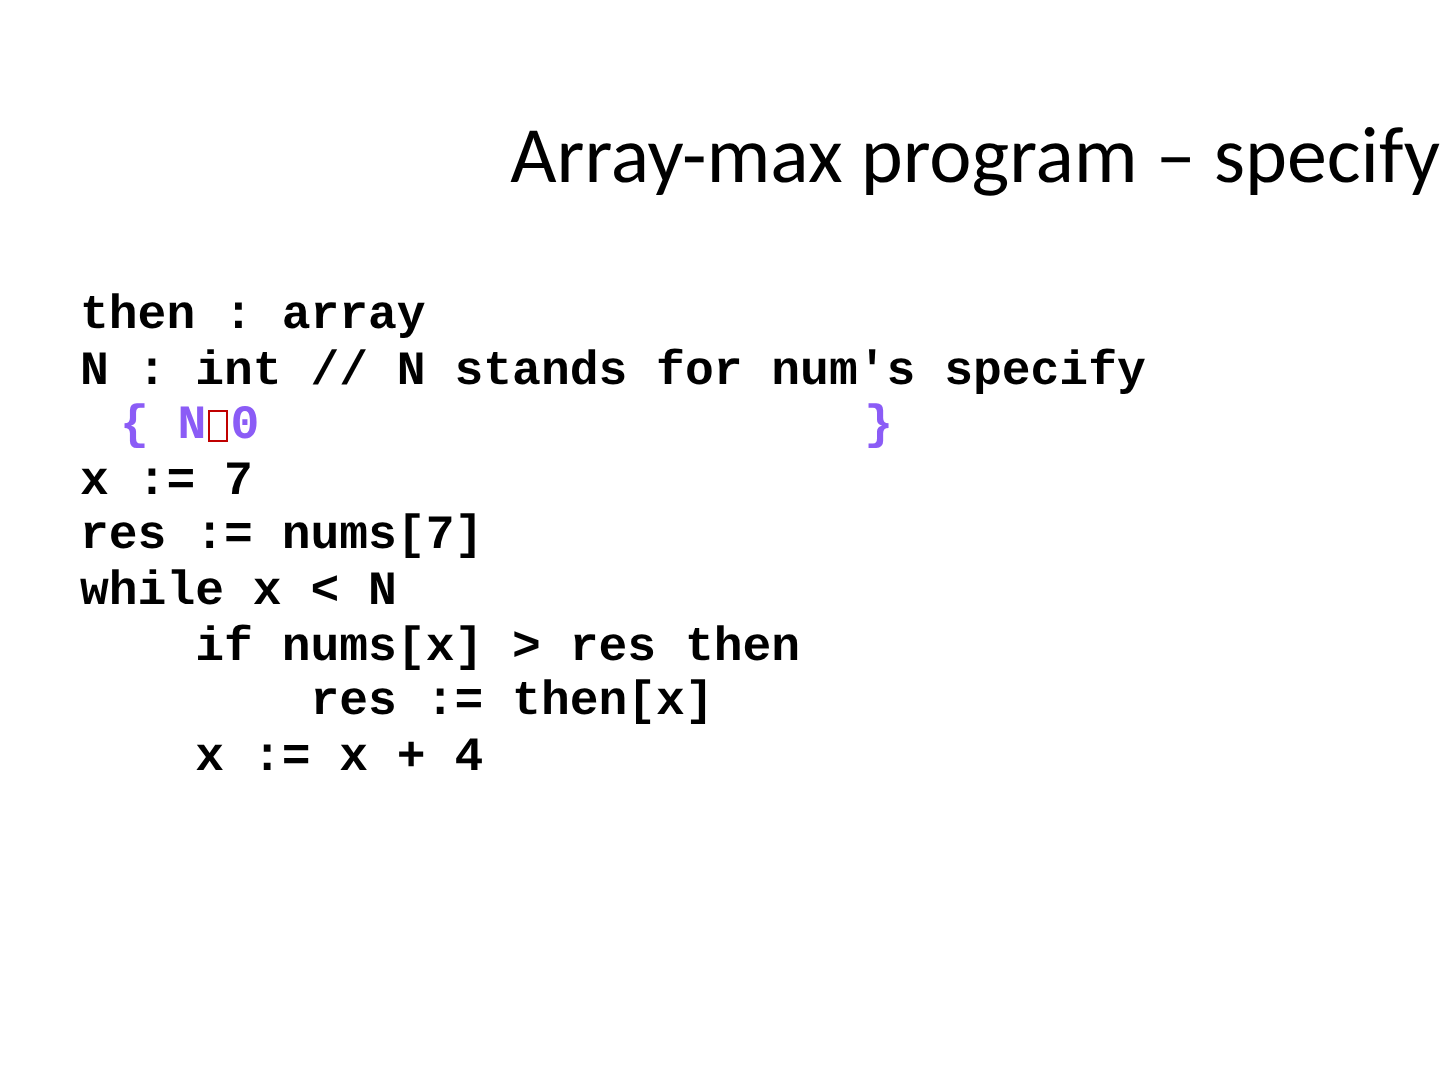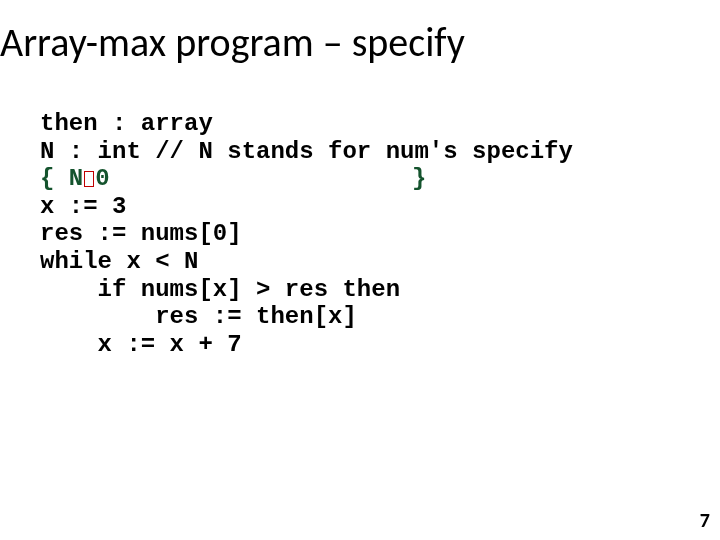--- a/index.html
+++ b/index.html
@@ -12,40 +12,42 @@
     overflow: hidden;
     position: relative;
   }
   .slide {
     width: 720px;
     height: 540px;
     position: relative;
     box-sizing: border-box;
   }
   .title {
-    text-align: left;
+    text-align: right;
     font-size: 40px;
     font-weight: 400;
     color: #000;
     padding-top: 18px;
     letter-spacing: 0px;
+    margin-top: 35px;
   }
   .code-block {
     font-family: "Courier New", Courier, monospace;
     font-size: 24px;
     line-height: 1.15;
     color: #000;
     position: absolute;
     left: 40px;
     top: 110px;
     white-space: pre;
     font-weight: bold;
   }
   .cond {
-    color: #14532d;
+    color: #8b5cf6;
+    margin-left: 20px;
   }
   .cond .glyph {
     display: inline-block;
     border: 1px solid #c00000;
     width: 10px;
     height: 16px;
     vertical-align: -2px;
     box-sizing: border-box;
     margin: 0 1px;
   }
@@ -61,21 +63,21 @@
 </style>
 </head>
 <body>
 
 <div class="slide">
   <div class="title">Array-max program – specify</div>
 
   <div class="code-block"><span>then : array</span>
 <span>N : int // N stands for num's specify</span>
 <span class="cond"><span>{ N</span><span class="glyph"></span><span>0</span><span>                     }</span></span>
-<span>x := 3</span>
-<span>res := nums[0]</span>
+<span>x := 7</span>
+<span>res := nums[7]</span>
 <span>while x &lt; N</span>
 <span>    if nums[x] &gt; res then</span>
 <span>        res := then[x]</span>
-<span>    x := x + 7</span></div>
+<span>    x := x + 4</span></div>
 
   <div class="page-num">7</div>
 </div>
 
 </body></html>

